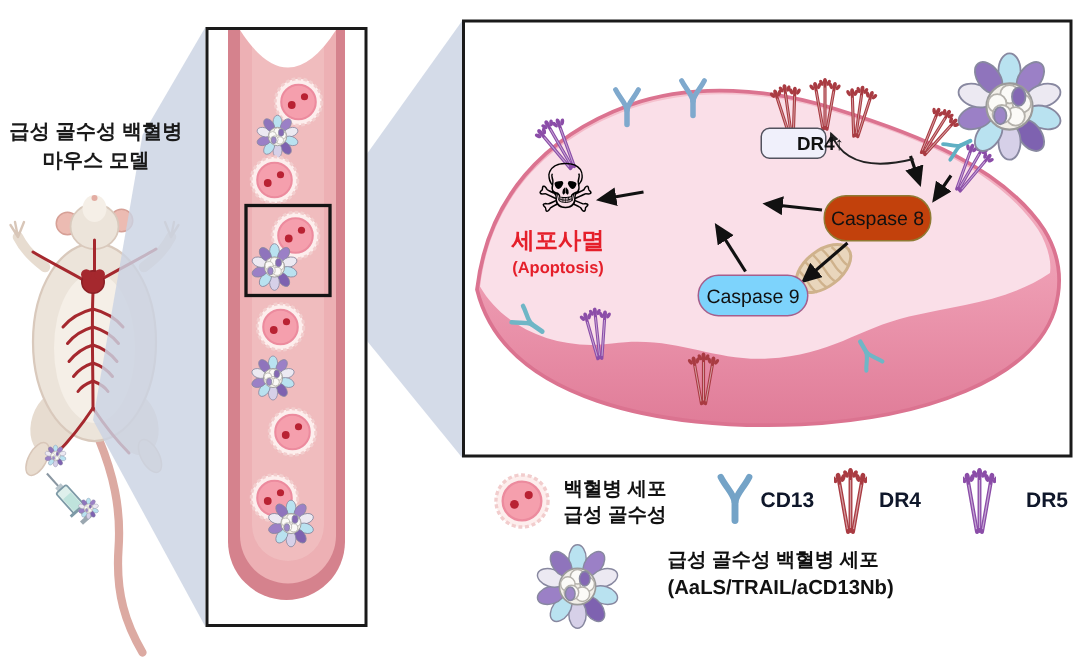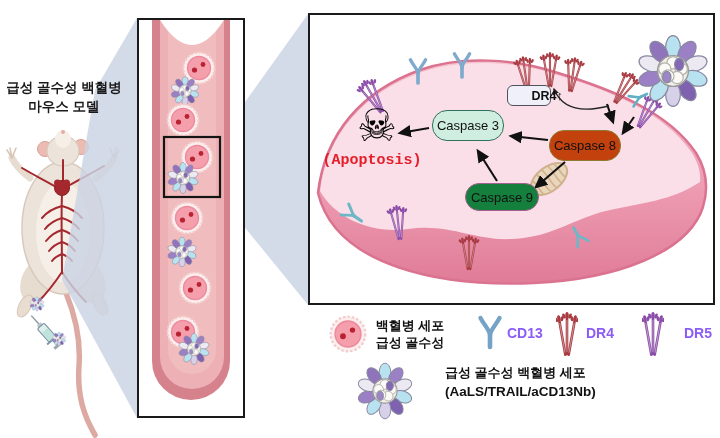--- a/index.html
+++ b/index.html
@@ -16,32 +16,32 @@
   #left-title{
     left:4px;top:79px;width:120px;text-align:center;
     font-size:13.5px;font-weight:bold;line-height:1.4;color:#1a1a1a;
   }
   .pill{
     position:absolute;display:flex;align-items:center;justify-content:center;
     border-radius:15px;font-size:13px;color:#111;white-space:nowrap;
   }
   #caspase3-box{left:122px;top:95px;width:72px;height:31px;background:#cfeee0;border:1.8px solid #2f6f60;}
   #caspase8-box{left:239px;top:115px;width:72px;height:31px;background:#c2410c;border:1.8px solid #8f7a33;}
-  #caspase9-box{left:155px;top:168px;width:74px;height:28px;background:#15803d;border:1.8px solid #a55f8c;}
+  #caspase9-box{left:155px;top:168px;width:74px;height:28px;background:#7dd3fc;border:1.8px solid #a55f8c;}
   #dr4-box{
     position:absolute;left:197px;top:70px;width:44px;height:21px;
     background:#f0f0fb;border:1.5px solid #52525e;border-radius:6px;
     display:flex;align-items:center;justify-content:center;
     font-size:12.5px;font-weight:bold;color:#111;padding-left:36px;
   }
   #skull{left:36px;top:86px;width:62px;height:50px;font-size:45px;line-height:50px;text-align:center;color:#000;}
   #apoptosis{left:0;top:136px;width:124px;text-align:center;color:#e51f2a;font-weight:bold;}
   #apoptosis .l1{font-size:15.5px;line-height:19px;}
-  #apoptosis .l2{font-size:15px;line-height:19px;font-family:Liberation Mono, monospace;}
-  .legend-label{position:absolute;font-size:14px;font-weight:bold;color:#8b5cf6;}
+  #apoptosis .l2{font-size:11px;line-height:19px;}
+  .legend-label{position:absolute;font-size:14px;font-weight:bold;color:#0f172a;}
   #legend-cell-label{left:366px;top:317px;width:88px;text-align:center;font-size:13px;font-weight:bold;line-height:17px;}
   #legend-inducer-label{left:445px;top:364px;width:212px;text-align:left;font-weight:bold;}
   #legend-inducer-label .l{font-size:13px;line-height:18px;}
   #legend-inducer-label .l3{font-size:13.5px;line-height:19px;}
 </style>
 </head>
 <body>
 
 <div id="canvas">
 
@@ -247,25 +247,25 @@
         <path d="M119,113 L90,118" marker-end="url(#ah)"></path>
         <path d="M255,147 L226,172" marker-end="url(#ah)"></path>
         <path d="M187,166 L168,136" marker-end="url(#ah)"></path>
         <path d="M297,89 L303,107" marker-end="url(#ah)"></path>
         <path d="M324,102 L313,118" marker-end="url(#ah)"></path>
       </g>
       <path d="M299,91 Q255,102 244,74" stroke="#222" stroke-width="1.3" fill="none" marker-end="url(#ah-s)"></path>
     </svg>
 
     <div id="dr4-box">DR4↑</div>
-    <div id="caspase3-box" class="pill">Caspase 3</div>
     <div id="caspase8-box" class="pill">Caspase 8</div>
     <div id="caspase9-box" class="pill">Caspase 9</div>
     <div id="skull" class="abs">☠</div>
     <div id="apoptosis" class="abs">
+      <div class="l1">세포사멸</div>
       <div class="l2">(Apoptosis)</div>
     </div>
   </div>
 
   <svg class="abs" style="left:329px;top:315px" width="38" height="38" viewBox="-19 -19 38 38">
     <use href="#sym-cell" transform="scale(1.12)"></use>
   </svg>
   <div id="legend-cell-label" class="abs">
     <div>백혈병 세포</div>
     <div>급성 골수성</div>

